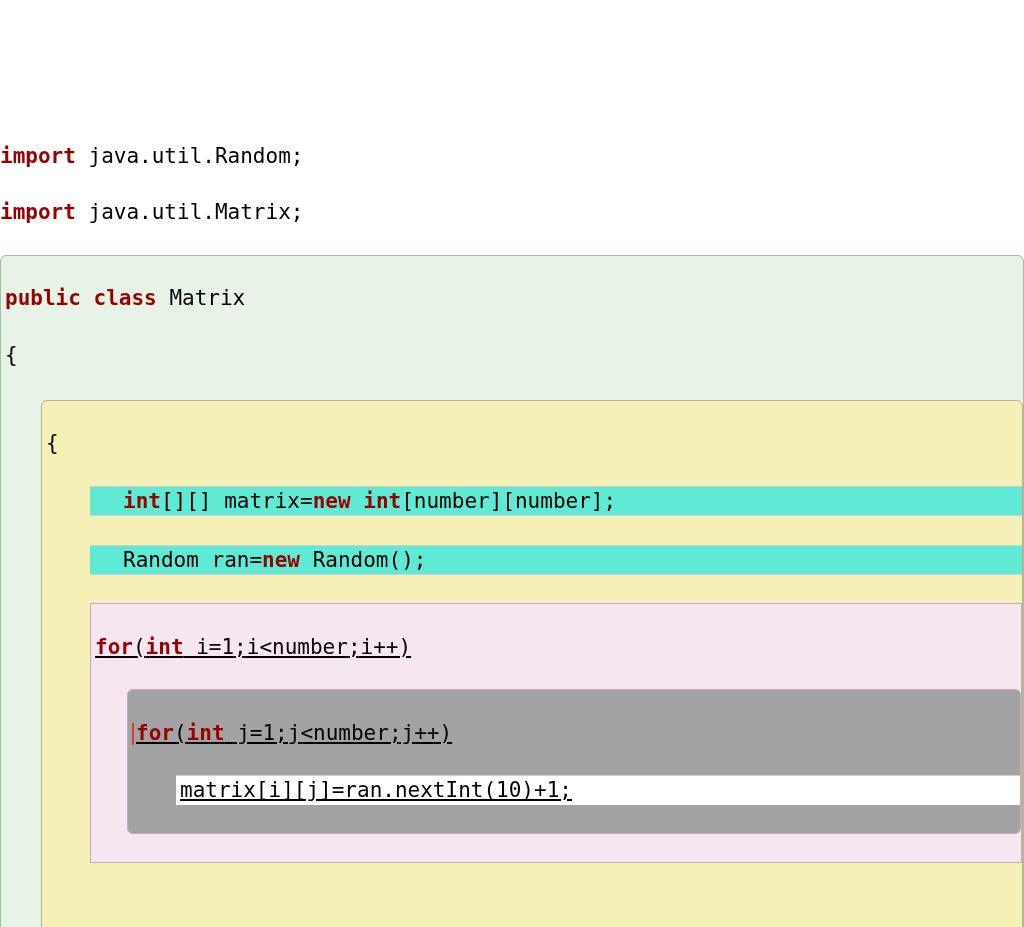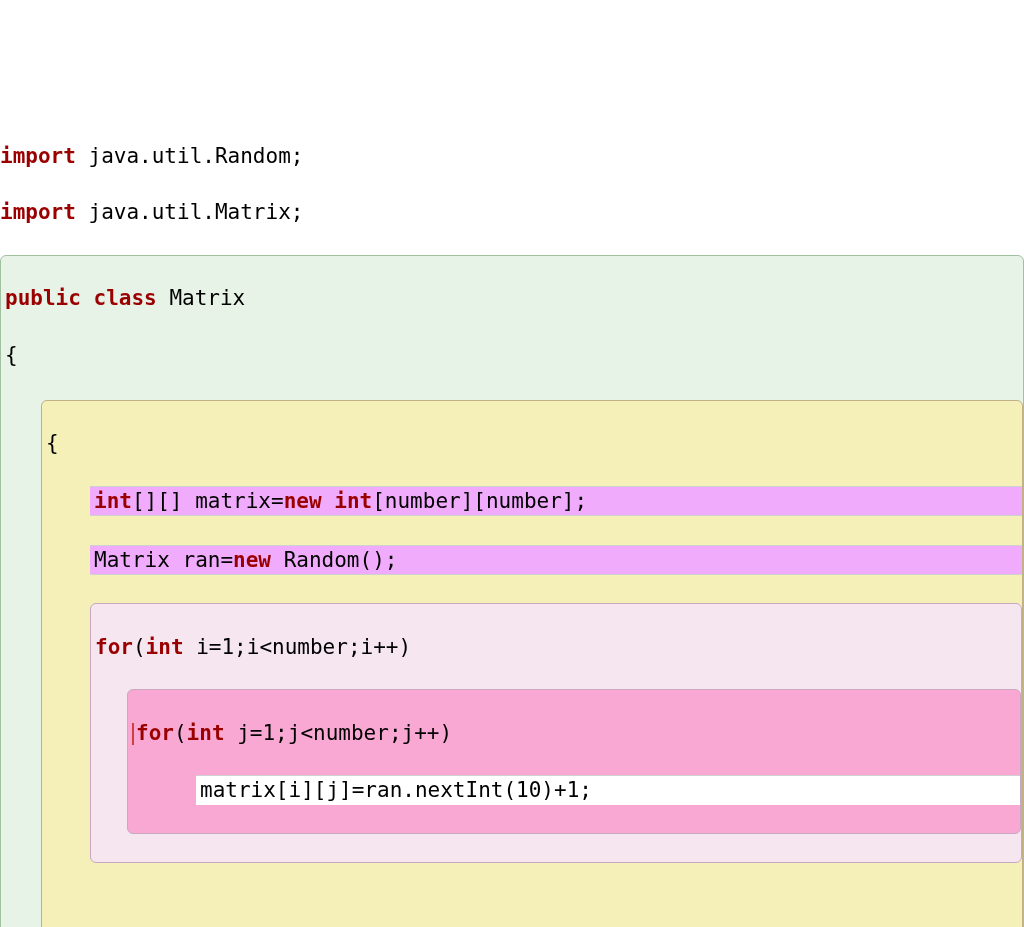--- a/index.html
+++ b/index.html
@@ -39,41 +39,43 @@
       margin-top: 0;
     }
     .block-method {
       border: 1px solid #c0b088;
       border-radius: 6px;
       background: #f5f0b8;
       margin-left: 40px;
       margin-top: 2px;
     }
     .block-body-line {
-      background: #f0abfc;
+      background: #5eead4;
       border-top: 1px solid #d0d0d0;
       border-bottom: 1px solid #d0d0d0;
       margin-left: 48px;
+      padding-left: 29px;
     }
     .block-for-outer {
       border: 1px solid #c8a8c0;
-      border-radius: 6px;
+      border-radius: 0;
       background: #f5e6f0;
       margin-left: 48px;
+      text-decoration: underline;
     }
     .block-for-inner {
       border: 1px solid #c8a8c0;
       border-radius: 6px;
-      background: #f9a8d4;
+      background: #a3a3a3;
       margin-left: 36px;
     }
     .inner-body {
       background: #ffffff;
       border-top: 1px solid #d0d0d0;
-      margin-left: 68px;
+      margin-left: 48px;
     }
     .cursor-bar {
       display: inline-block;
       width: 2px;
       height: 22px;
       background: #d04040;
       vertical-align: middle;
       margin-right: 2px;
     }
     .pad { padding-left: 4px; }
@@ -85,21 +87,21 @@
 
 <div class="code-container">
 <div class="line bg-import"><span class="kw-import">import</span><span class="txt"> java.util.Random;</span></div>
 <div class="line bg-import"><span class="kw-import">import</span><span class="txt"> java.util.Matrix;</span></div>
 <div class="block-class">
 <div class="line pad"><span class="kw-public">public</span> <span class="kw-class">class</span><span class="txt"> Matrix</span></div>
 <div class="line pad"><span class="txt">{</span></div>
 <div class="block-method">
 <div class="line pad"><span class="txt">{</span></div>
 <div class="block-body-line"><div class="line pad"><span class="kw-int">int</span><span class="txt">[][] matrix=</span><span class="kw-new">new</span><span class="kw-int"> int</span><span class="txt">[number][number];</span></div></div>
-<div class="block-body-line"><div class="line pad"><span class="txt">Matrix ran=</span><span class="kw-new">new</span><span class="txt"> Random();</span></div></div>
+<div class="block-body-line"><div class="line pad"><span class="txt">Random ran=</span><span class="kw-new">new</span><span class="txt"> Random();</span></div></div>
 <div class="block-for-outer">
 <div class="line pad"><span class="kw-for">for</span><span class="txt">(</span><span class="kw-int">int</span><span class="txt"> i=1;i&lt;number;i++)</span></div>
 <div class="block-for-inner">
 <div class="line pad"><span class="cursor-bar"></span><span class="kw-for">for</span><span class="txt">(</span><span class="kw-int">int</span><span class="txt"> j=1;j&lt;number;j++)</span></div>
 <div class="inner-body"><div class="line pad"><span class="txt">matrix[i][j]=ran.nextInt(10)+1;</span></div></div>
 </div>
 </div>
 
 
 </div>

